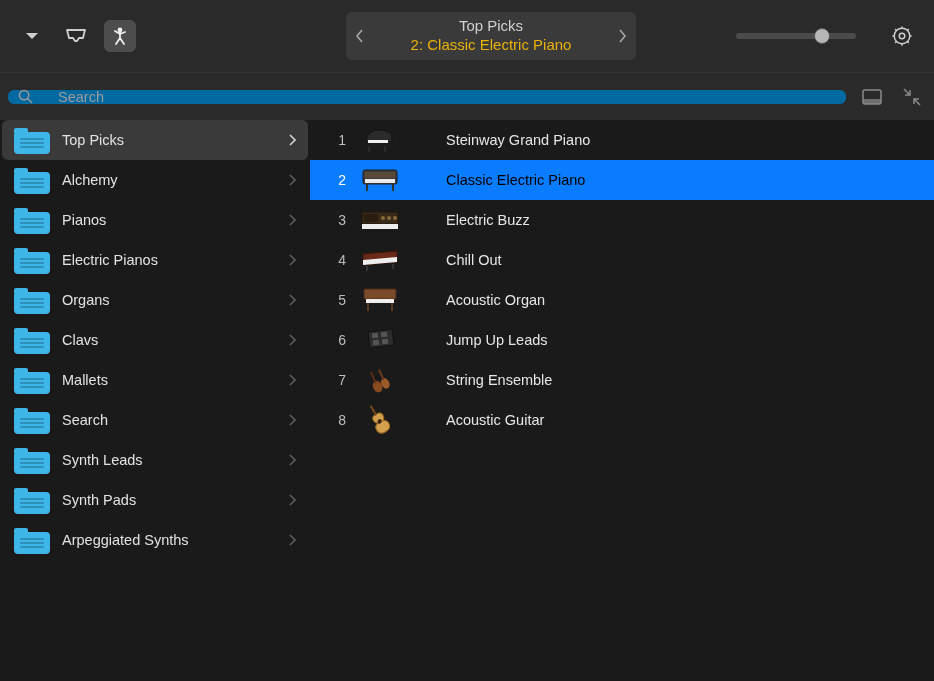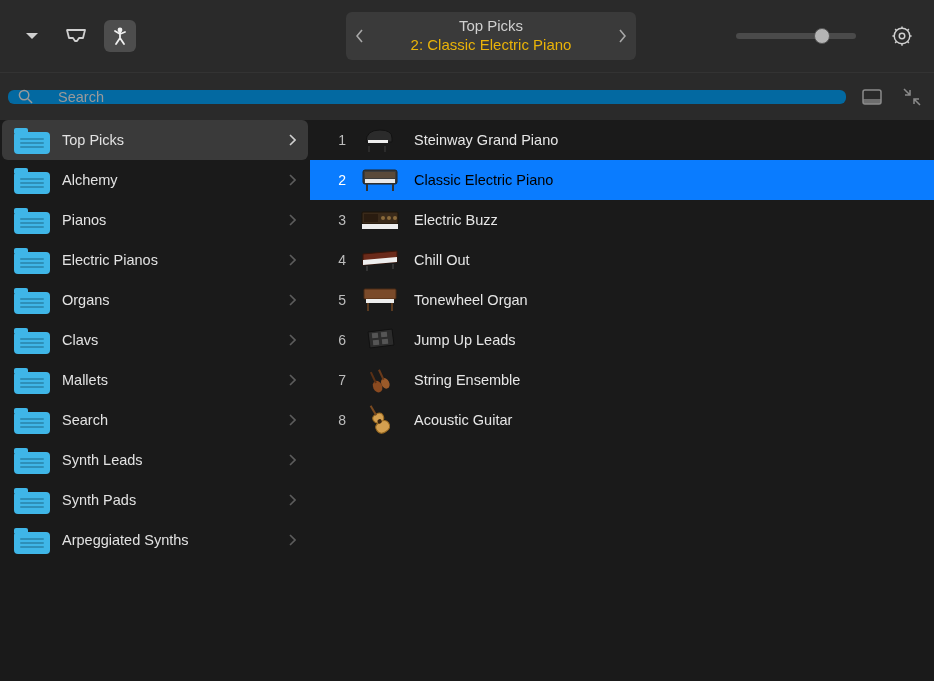--- a/index.html
+++ b/index.html
@@ -176,21 +176,21 @@
   .ct-row.selected { background: #0a7cff; color: #fff; }
   .ct-row .num {
     width: 24px; text-align: right;
     color: #bdbdbd; font-size: 14px;
   }
   .ct-row.selected .num { color: #fff; }
   .ct-row .inst {
     width: 40px; height: 32px;
     display: flex; align-items: center; justify-content: center;
   }
-  .ct-row .name { color: #e6e6e6; }
+  .ct-row .name { color: #e6e6e6; margin-left: 32px; }
   .ct-row.selected .name { color: #000000; }
 
   svg { display: block; }
 </style>
 </head>
 <body>
 
 <div class="topbar">
   <div class="tb-left">
     <div class="tb-icon-btn disclosure">
@@ -519,21 +519,21 @@
       <div class="ct-row">
         <div class="num">5</div>
         <div class="inst">
           <svg width="38" height="26" viewBox="0 0 38 26">
             <rect x="3" y="2" width="32" height="10" rx="1" fill="#7a4a2a" stroke="#4a2a15"></rect>
             <rect x="5" y="12" width="28" height="4" fill="#eee"></rect>
             <rect x="6" y="16" width="2" height="8" fill="#5a3a20"></rect>
             <rect x="30" y="16" width="2" height="8" fill="#5a3a20"></rect>
           </svg>
         </div>
-        <div class="name">Tonewheel Organ</div>
+        <div class="name">Acoustic Organ</div>
       </div>
       <div class="ct-row">
         <div class="num">6</div>
         <div class="inst">
           <svg width="34" height="26" viewBox="0 0 34 26">
             <path d="M5 5 L29 2 L31 18 L7 21 Z" fill="#2c2c2c" stroke="#111"></path>
             <rect x="9" y="6" width="6" height="5" fill="#555" transform="rotate(-5 12 8)"></rect>
             <rect x="18" y="5" width="6" height="5" fill="#555" transform="rotate(-5 21 7)"></rect>
             <rect x="10" y="13" width="6" height="5" fill="#555" transform="rotate(-5 13 15)"></rect>
             <rect x="19" y="12" width="6" height="5" fill="#555" transform="rotate(-5 22 14)"></rect>

